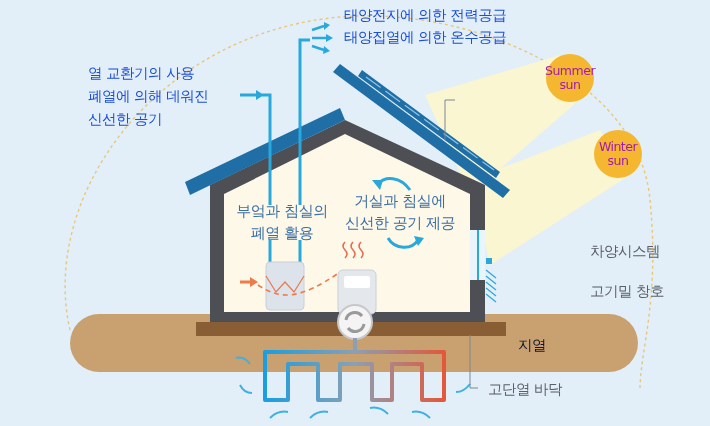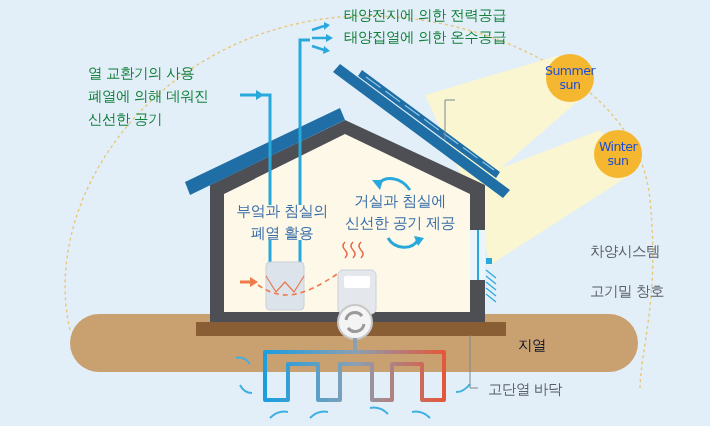--- a/index.html
+++ b/index.html
@@ -1,23 +1,23 @@
 <!DOCTYPE html>
 <html><head>
 <meta charset="utf-8">
 <style>
   html, body { margin: 0; padding: 0; }
   body { width: 710px; height: 426px; overflow: hidden; background: #e2eff9; font-family: "DejaVu Sans", sans-serif; }
   #stage { position: relative; width: 710px; height: 426px; }
   svg.art { position: absolute; left: 0; top: 0; }
   .lbl { position: absolute; color: #5b6068; font-size: 14.5px; line-height: 22px; white-space: nowrap; letter-spacing: -0.5px; }
-  .lbl.dark { color: #15803d; }
+  .lbl.dark { color: #1d4ed8; }
   .lbl.blue { color: #3f6583; font-weight: bold; }
   .inner { position: absolute; color: #3a6ea8; font-size: 15px; line-height: 22px; text-align: center; white-space: nowrap; letter-spacing: -0.5px; }
-  .sun { position: absolute; border-radius: 50%; background: #f4b72f; color: #1d4ed8; font-size: 12.5px; line-height: 14px; text-align: center; display: flex; align-items: center; justify-content: center; letter-spacing: -0.5px; }
+  .sun { position: absolute; border-radius: 50%; background: #f4b72f; color: #a21caf; font-size: 12.5px; line-height: 14px; text-align: center; display: flex; align-items: center; justify-content: center; letter-spacing: -0.5px; }
 </style>
 </head>
 <body>
 
 <div id="stage">
 
   <svg class="art" width="710" height="426" viewBox="0 0 710 426">
     <defs>
       <linearGradient id="pipeGrad" x1="0" x2="1" y1="0" y2="0">
         <stop offset="0" stop-color="#1a9ee0"></stop>

